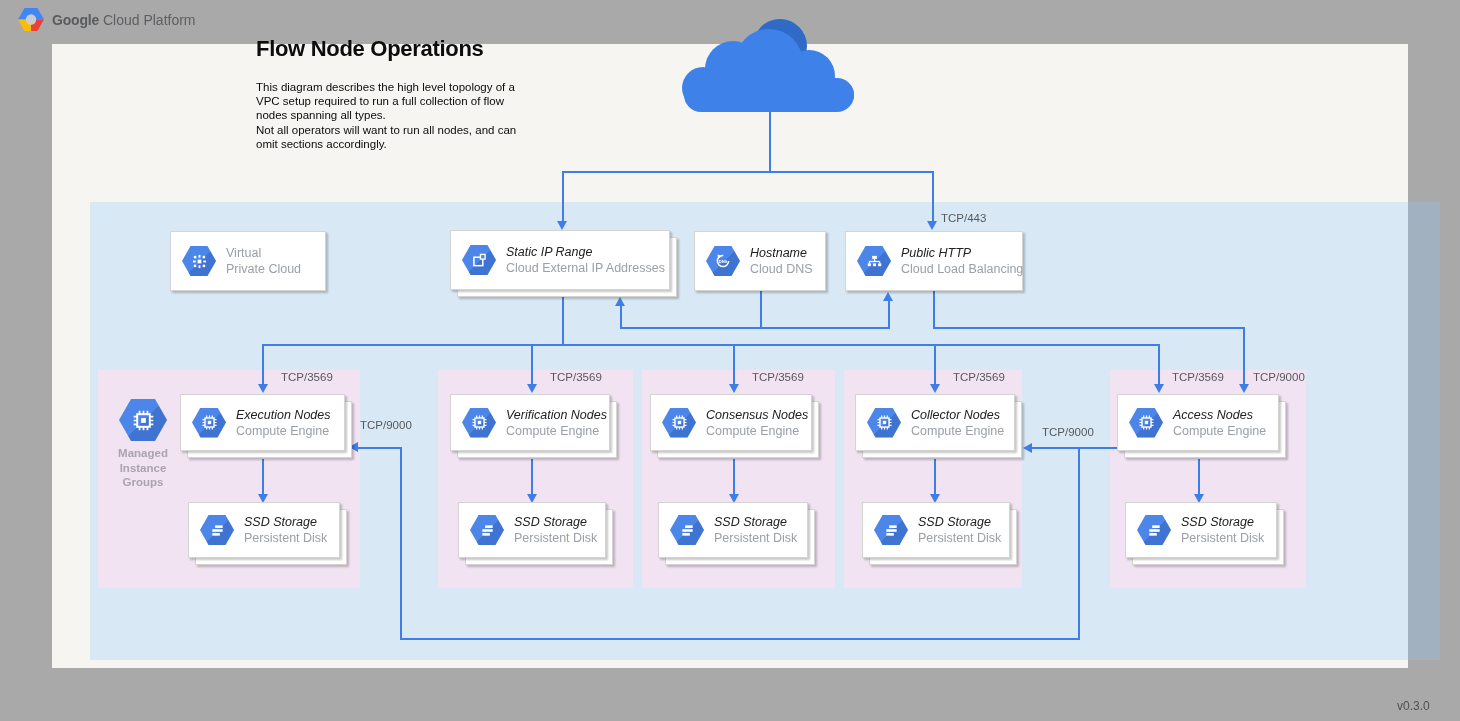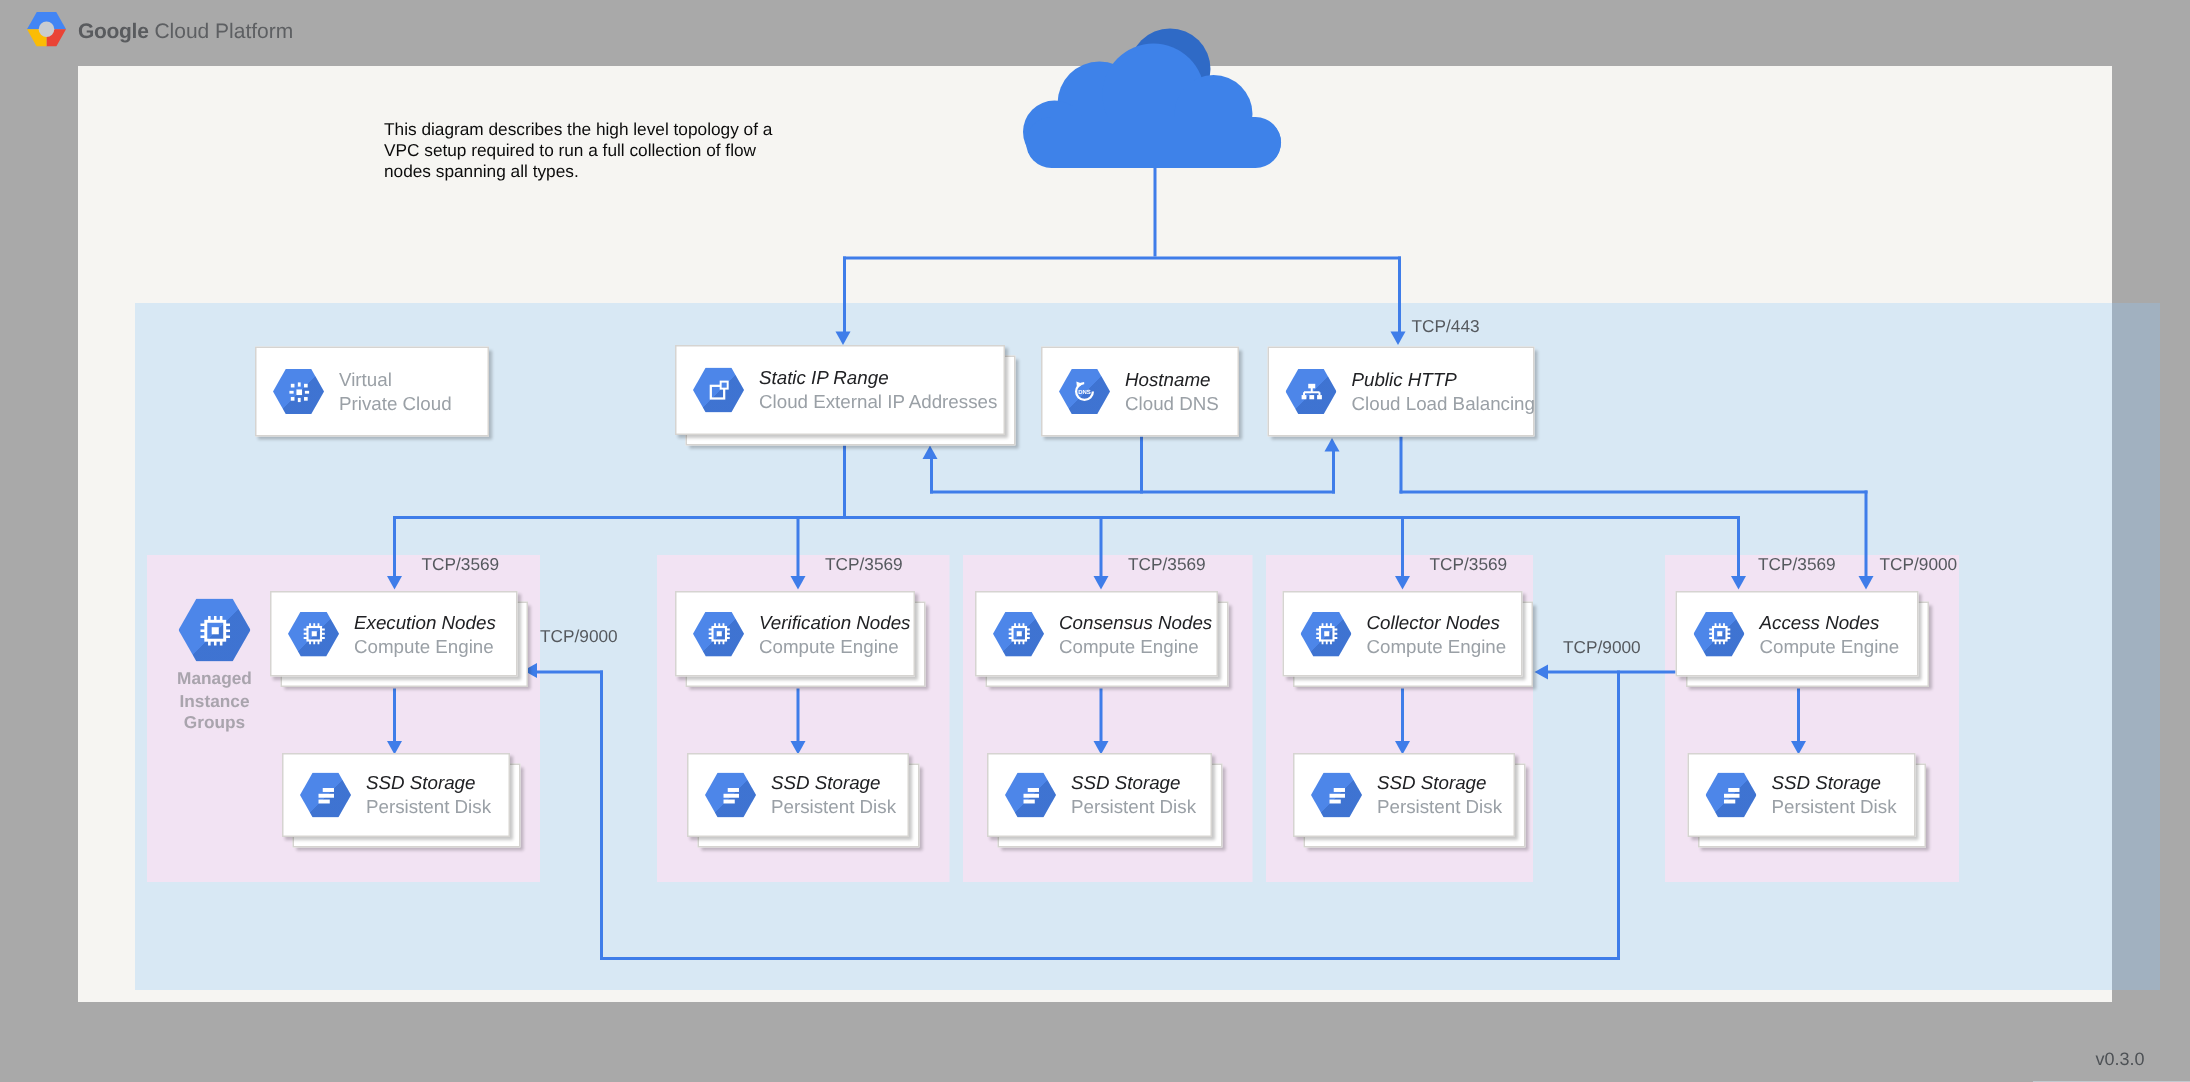--- a/index.html
+++ b/index.html
@@ -56,22 +56,24 @@
   <div class="header">
     <svg width="26" height="23" viewBox="0 0 26 23">
       <polygon points="6.5,0 19.5,0 26,11.5 0,11.5" fill="#4285f4"></polygon>
       <polygon points="26,11.5 19.5,23 13,23 13,11.5" fill="#ea4335"></polygon>
       <polygon points="0,11.5 13,11.5 13,23 6.5,23" fill="#fbbc05"></polygon>
       <circle cx="13" cy="11.5" r="5.2" fill="#c9ccd0"></circle>
     </svg>
     <div class="brand"><b>Google</b> <span>Cloud Platform</span></div>
   </div>
 
+  <div class="title">Flow Node Operations</div>
   <div class="desc">
     <div>This diagram describes the high level topology of a VPC setup required to run a full collection of flow nodes spanning all types.</div>
+    <div>Not all operators will want to run all nodes, and can omit sections accordingly.</div>
   </div>
 
   <div class="cloud-wrap">
     <svg width="190" height="100" viewBox="0 0 190 100">
       <circle cx="104" cy="30" r="27" fill="#2f6ac6"></circle>
       <g fill="#3e82e9">
         <circle cx="57" cy="53" r="28"></circle>
         <circle cx="93" cy="47" r="34"></circle>
         <circle cx="133" cy="60" r="26"></circle>
         <circle cx="27" cy="72" r="21"></circle>

